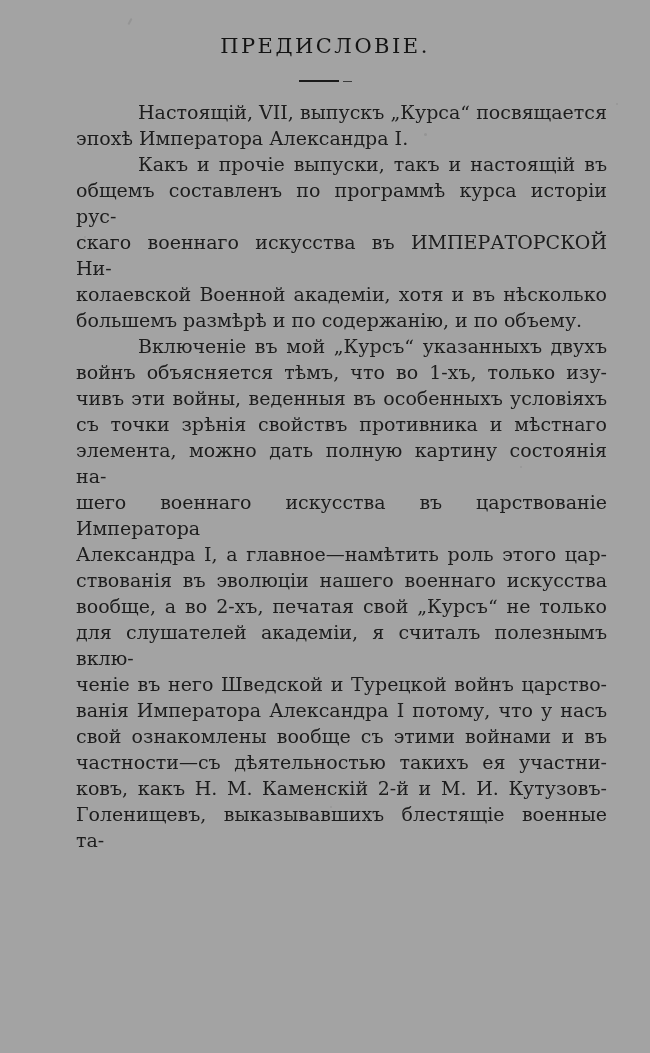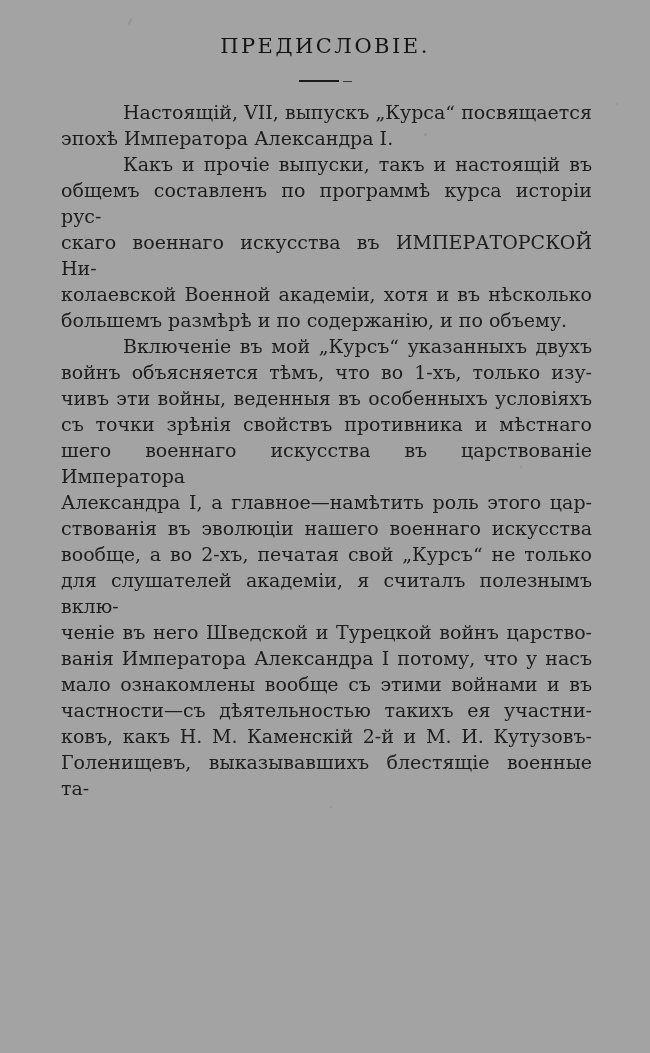--- a/index.html
+++ b/index.html
@@ -43,21 +43,21 @@
     background: #1a1a1a;
   }
   .title-rule-dash {
     width: 9px;
     height: 1px;
     background: #3a3a3a;
   }
   .text-block {
     position: absolute;
     top: 99px;
-    left: 61px;
+    left: 76px;
     width: 531px;
     font-size: 19px;
     line-height: 26px;
   }
   .line {
     text-align: justify;
     text-align-last: justify;
     white-space: normal;
   }
   .line.indent {
@@ -106,28 +106,29 @@
       <div class="line">колаевской Военной академіи, хотя и въ нѣсколько</div>
       <div class="line end">большемъ размѣрѣ и по содержанію, и по объему.</div>
     </div>
 
 
     <div>
       <div class="line indent">Включеніе въ мой „Курсъ“ указанныхъ двухъ</div>
       <div class="line">войнъ объясняется тѣмъ, что во 1-хъ, только изу-</div>
       <div class="line">чивъ эти войны, веденныя въ особенныхъ условіяхъ</div>
       <div class="line">съ точки зрѣнія свойствъ противника и мѣстнаго</div>
+      <div class="line">элемента, можно дать полную картину состоянія на-</div>
       <div class="line">шего военнаго искусства въ царствованіе Императора</div>
       <div class="line">Александра I, а главное—намѣтить роль этого цар-</div>
       <div class="line">ствованія въ эволюціи нашего военнаго искусства</div>
       <div class="line">вообще, а во 2-хъ, печатая свой „Курсъ“ не только</div>
       <div class="line">для слушателей академіи, я считалъ полезнымъ вклю-</div>
       <div class="line">ченіе въ него Шведской и Турецкой войнъ царство-</div>
       <div class="line">ванія Императора Александра I потому, что у насъ</div>
-      <div class="line">мало ознакомлены вообще съ этими войнами и въ</div>
+      <div class="line">свой ознакомлены вообще съ этими войнами и въ</div>
       <div class="line">частности—съ дѣятельностью такихъ ея участни-</div>
       <div class="line">ковъ, какъ Н. М. Каменскій 2-й и М. И. Кутузовъ-</div>
       <div class="line">Голенищевъ, выказывавшихъ блестящіе военные та-</div>
     </div>
 
   </div>
 
   <div class="speck s1"></div>
   <div class="speck s2"></div>
   <div class="speck s3"></div>

